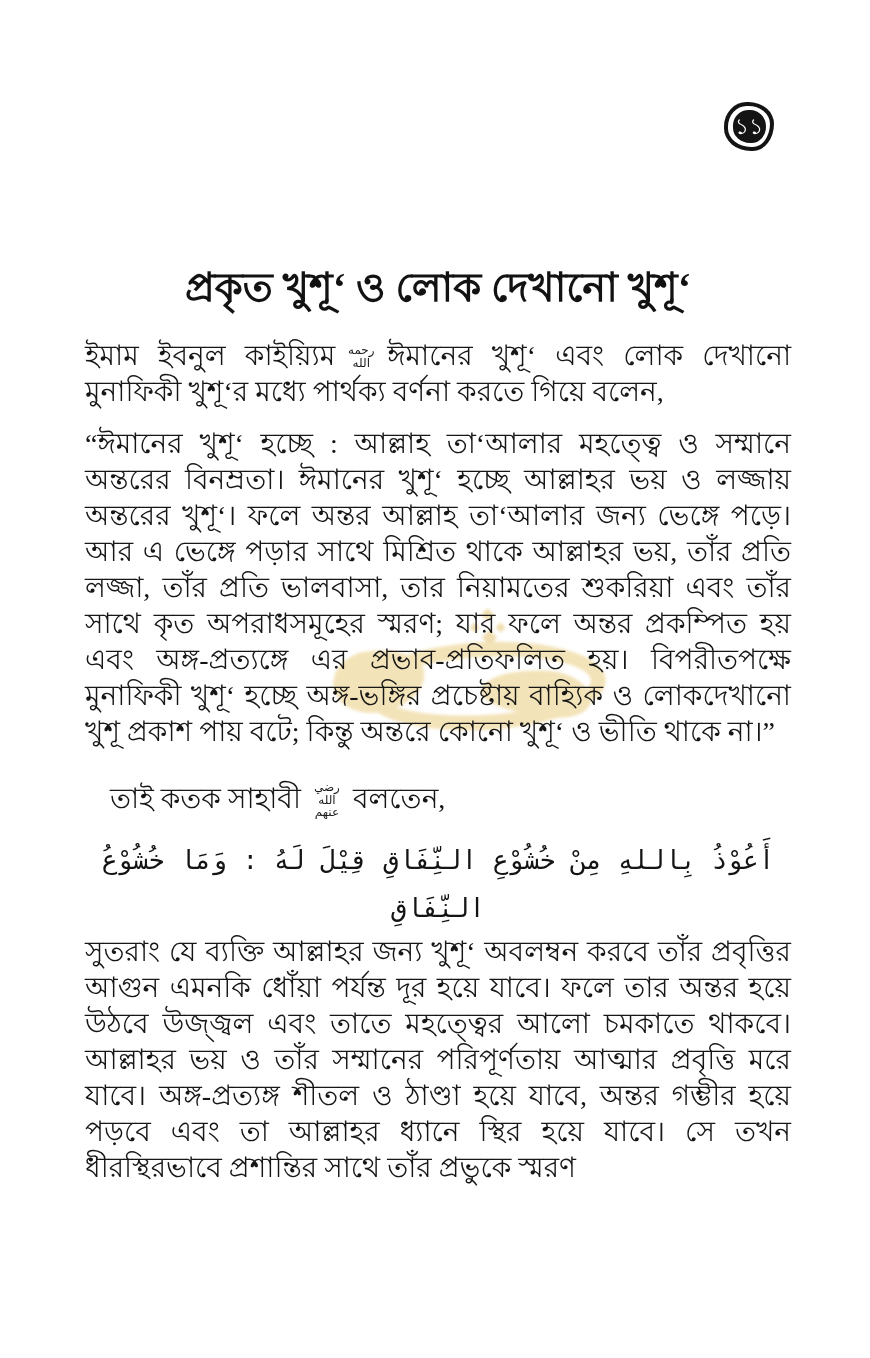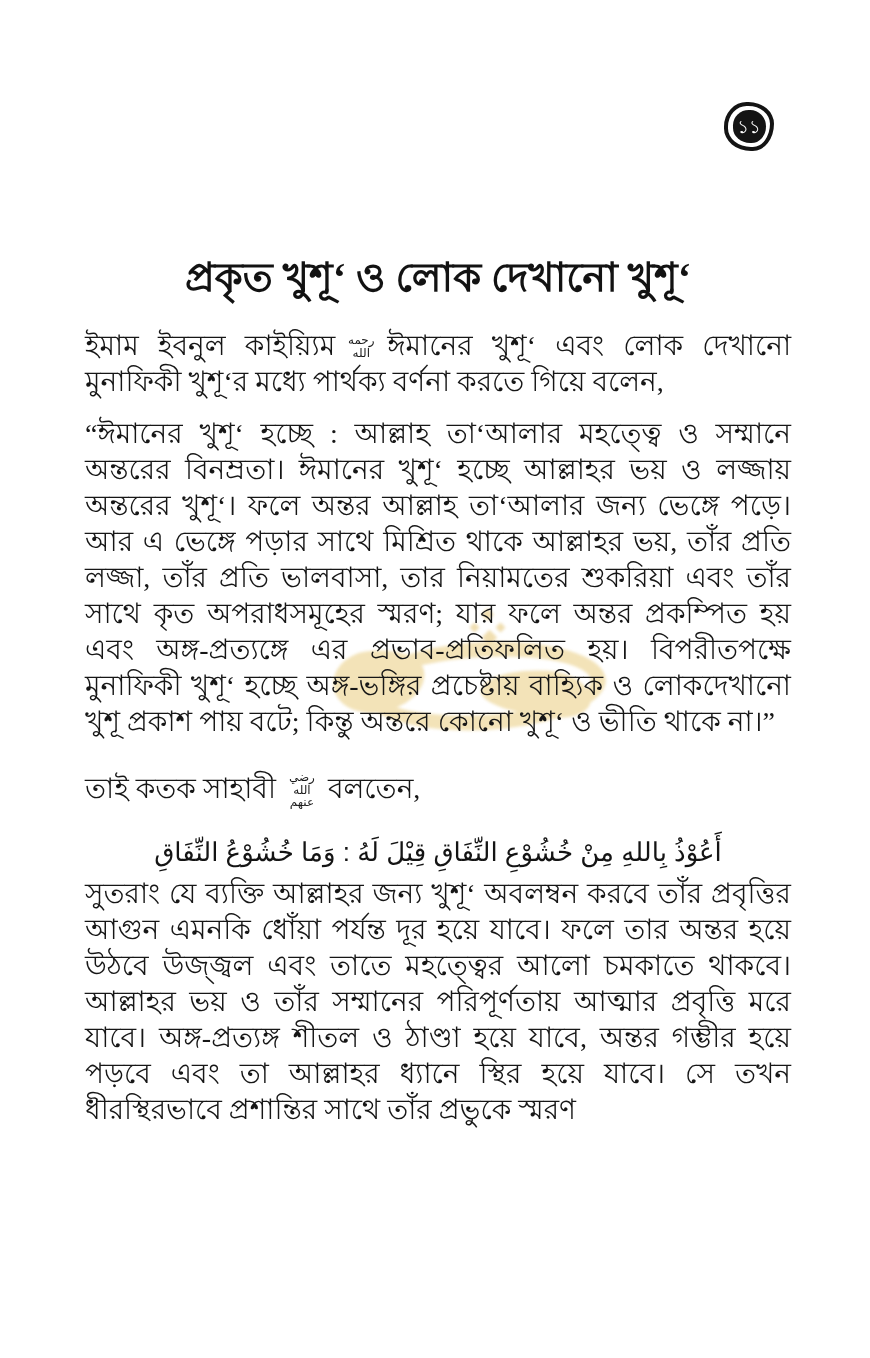--- a/index.html
+++ b/index.html
@@ -35,21 +35,21 @@
   .badge-core {
     width: 33px;
     height: 32px;
     background: #141414;
     color: #ffffff;
     border-radius: 50% 50% 46% 54% / 48% 52% 52% 48%;
     display: flex;
     align-items: center;
     justify-content: center;
     font-family: "DejaVu Sans", sans-serif;
-    font-size: 18px;
+    font-size: 22px;
     line-height: 1;
     padding-top: 1px;
   }
 
   
   .watermark {
     position: absolute;
     left: 333px;
     top: 608px;
     width: 300px;
@@ -89,21 +89,21 @@
   }
   .wm-dot { position: absolute; background: #f0deb0; transform: rotate(45deg); }
   .wm-dot.d1 { left: 150px; top: 2px;  width: 9px;  height: 9px; }
   .wm-dot.d2 { left: 138px; top: 16px; width: 7px;  height: 7px; }
   .wm-dot.d3 { left: 164px; top: 16px; width: 7px;  height: 7px; }
   .wm-dot.d4 { left: 151px; top: 24px; width: 11px; height: 11px; }
 
   .content {
     position: absolute;
     left: 85px;
-    top: 0;
+    top: 10px;
     width: 706px;
     z-index: 2;
   }
 
   .title {
     margin: 254px 0 0 0;
     text-align: center;
     font-size: 40px;
     font-weight: 600;
     line-height: 1.2;
@@ -114,29 +114,29 @@
     margin: 0;
     font-size: 28px;
     line-height: 36px;
     text-align: justify;
     position: relative;
     z-index: 2;
     color: #161616;
   }
   .para.intro       { margin-top: 26px; }
   .para.quote       { margin-top: 16px; }
-  .para.sahabi      { margin-top: 31px; text-align: left; }
+  .para.sahabi      { margin-top: 31px; text-align: left; margin-left: 25px; }
   .para.translation { margin-top: 16px; }
   .para.closing     { }
 
   .arabic {
     margin-top: 15px;
     direction: rtl;
     text-align: center;
-    font-family: Liberation Sans, sans-serif;
+    font-family: Liberation Mono, monospace;
     font-size: 26px;
     line-height: 48px;
     color: #141414;
     position: relative;
     z-index: 2;
   }
 
   
   .honorific {
     display: inline-block;

